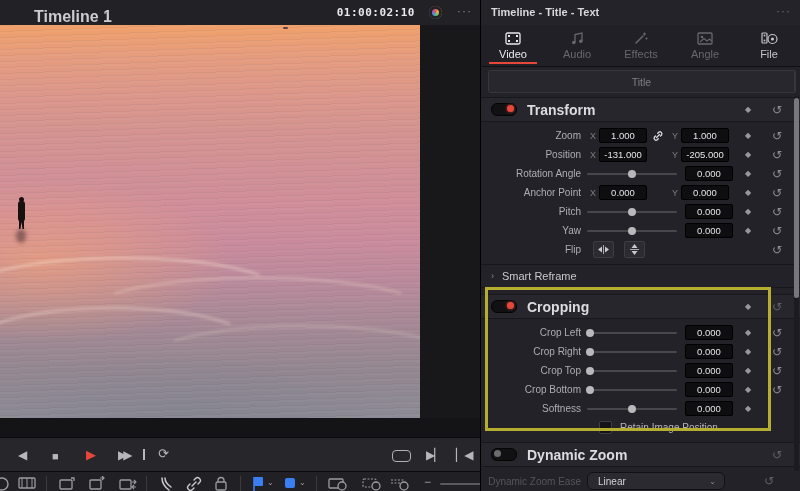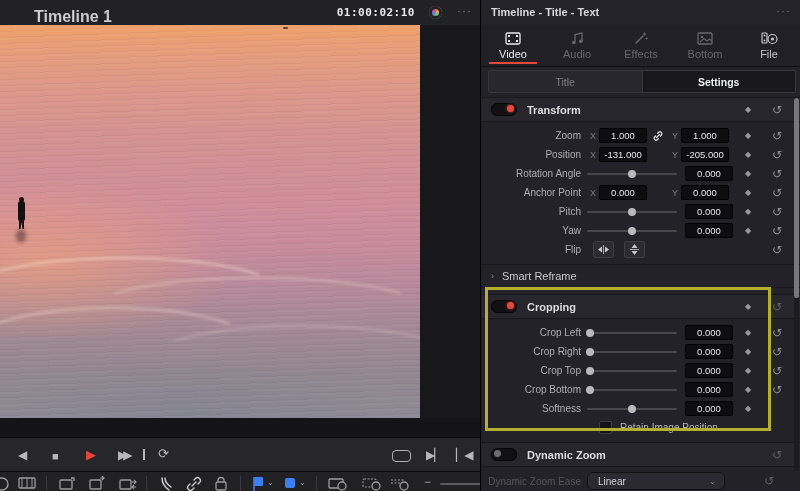--- a/index.html
+++ b/index.html
@@ -90,21 +90,21 @@
   .seg.settings{background:#19191d;color:#eceef0;font-weight:bold;}
   
   .panel-content{position:absolute;left:0;top:97px;width:320px;}
   .sec-head{height:23px;display:flex;align-items:center;padding:0 10px;background:#26262c;
             border-top:1px solid #18181c;border-bottom:1px solid #18181c;}
   .toggle{width:24px;height:11px;border-radius:6px;background:#111114;border:1px solid #050506;
           position:relative;flex:none;}
   .toggle .knob{position:absolute;top:1px;width:7px;height:7px;border-radius:50%;}
   .toggle.on .knob{right:2px;background:#e5483b;box-shadow:0 0 3px rgba(229,72,59,.8);}
   .toggle.off .knob{left:2px;background:#6b6b70;}
-  .sec-title{margin-left:10px;font-size:11px;font-weight:bold;color:#dcdce0;flex:1;}
+  .sec-title{margin-left:10px;font-size:14px;font-weight:bold;color:#dcdce0;flex:1;}
   .sec-kf{width:30px;text-align:center;font-size:8px;color:#97979b;}
   .sec-reset{width:28px;text-align:center;font-size:12px;color:#8e8e92;}
   .sec-reset.dim{color:#606066;}
   .row{display:flex;align-items:center;height:19px;padding-right:10px;}
   .rlabel{width:100px;text-align:right;font-size:10px;color:#adadb2;flex:none;}
   .rlabel.dim{color:#55555b;}
   .rctrl{flex:1;display:flex;align-items:center;margin-left:6px;}
   .axis{width:12px;text-align:center;font-size:9px;color:#7c7c82;flex:none;}
   .vbox{width:46px;height:13px;background:#0e0e10;border:1px solid #000;border-radius:2px;
         color:#e4e4e7;font-size:9.5px;display:flex;align-items:center;justify-content:center;flex:none;}
@@ -325,39 +325,38 @@
         <span class="tlabel">Effects</span>
       </div>
       <div class="tab">
         <span class="ticon">
           <svg width="16" height="13" viewBox="0 0 16 13">
               <rect x="1" y="1" width="14" height="11" rx="1" fill="none" stroke="currentColor" stroke-width="1.3"></rect>
               <circle cx="5" cy="5" r="1.3" fill="currentColor"></circle>
               <path d="M3 10 l4-3.5 3 2.5 2.5-2 2 2" fill="none" stroke="currentColor" stroke-width="1.1"></path>
             </svg>
           </span>
-        <span class="tlabel">Bottom</span>
+        <span class="tlabel">Angle</span>
       </div>
       <div class="tab lit">
         <span class="ticon">
           <svg width="17" height="14" viewBox="0 0 17 14">
               <rect x="1" y="2" width="5" height="10" rx="1" fill="none" stroke="currentColor" stroke-width="1.2"></rect>
               <circle cx="3.5" cy="4.5" r="0.9" fill="currentColor"></circle>
               <circle cx="3.5" cy="9.5" r="0.9" fill="currentColor"></circle>
               <circle cx="11.5" cy="8" r="4.5" fill="none" stroke="currentColor" stroke-width="1.2"></circle>
               <circle cx="11.5" cy="8" r="1.6" fill="currentColor"></circle>
             </svg>
           </span>
         <span class="tlabel">File</span>
       </div>
     </div>
 
     <div class="segwrap">
       <div class="seg title">Title</div>
-      <div class="seg settings">Settings</div>
     </div>
 
     <div class="panel-content">
 
       <div class="sec-head">
         <span class="toggle on">
             <span class="knob"></span>
           </span>
         <span class="sec-title">Transform</span>
         <span class="sec-kf">◆</span>

